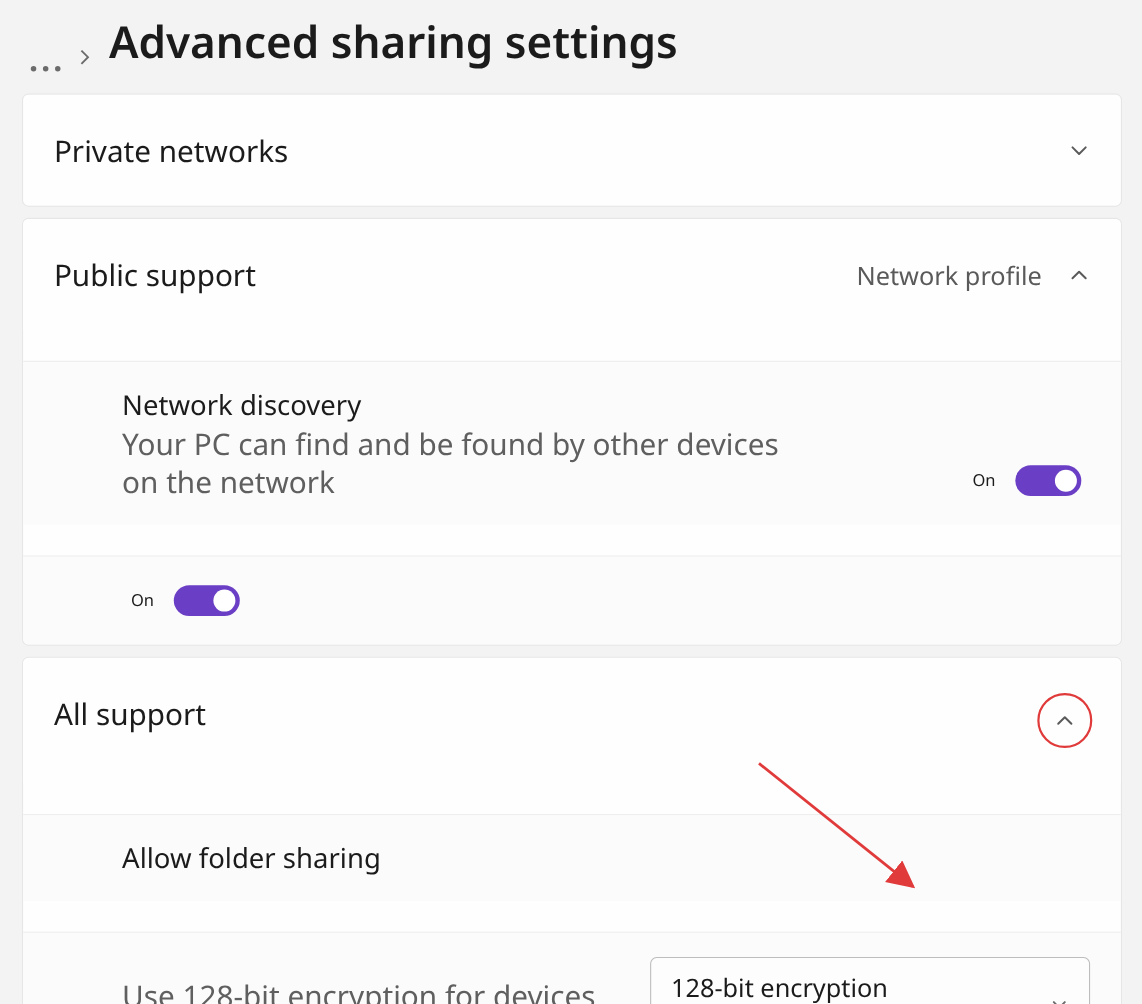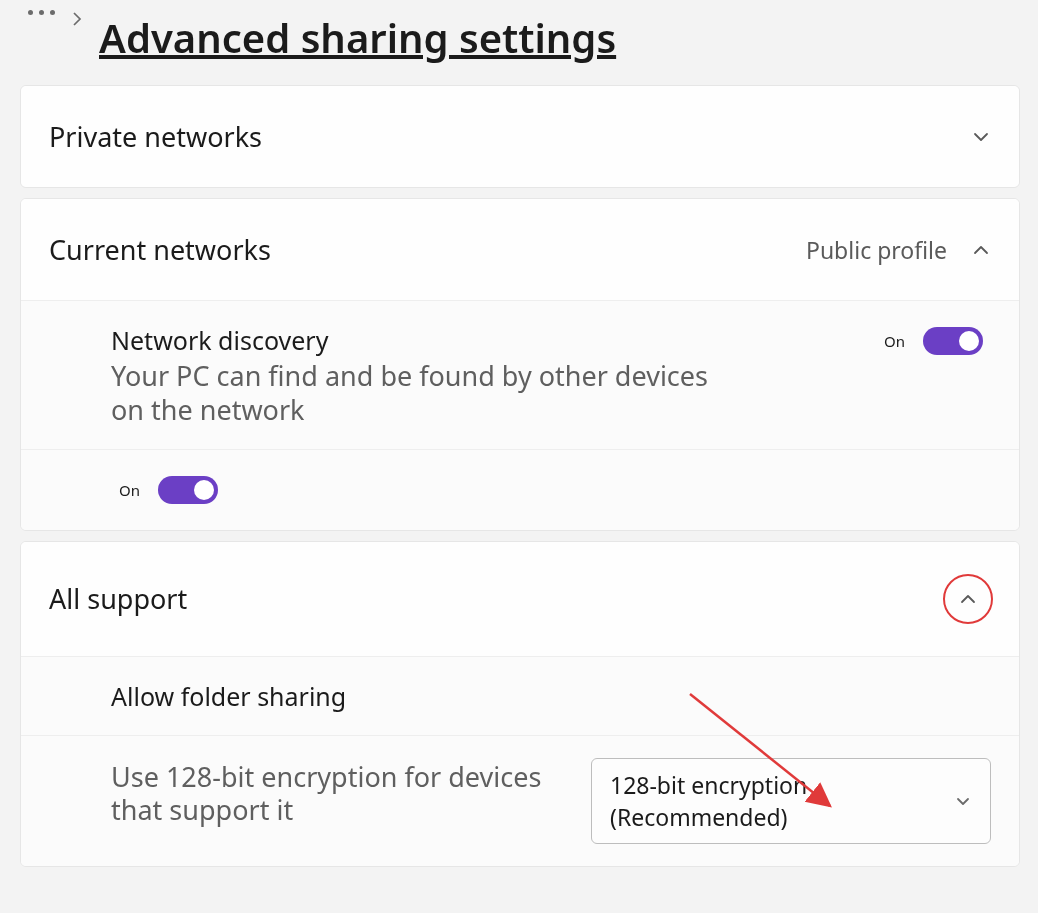--- a/index.html
+++ b/index.html
@@ -6,24 +6,23 @@
   body {
     font-family: "Segoe UI", "Segoe UI Variable", system-ui, sans-serif;
     background: #f3f3f3;
     color: #1b1b1b;
     width: 1038px;
     min-height: 913px;
     padding: 10px 18px 28px 0;
   }
   .header-row {
     display: flex;
-    align-items: flex-start;
+    align-items: flex-end;
     gap: 14px;
     padding: 0 0 20px 28px;
-    text-decoration: underline;
   }
   .dots {
     display: flex;
     gap: 6px;
     cursor: pointer;
   }
   .dots span {
     width: 5px; height: 5px;
     background: #6b6b6b;
     border-radius: 50%;
@@ -38,21 +37,20 @@
   .panel {
     margin-left: 20px;
     margin-bottom: 10px;
     border: 1px solid #e6e6e6;
     border-radius: 6px;
     background: #fefefe;
     overflow: hidden;
   }
   .panel-header {
     display: flex;
-    align-items: center;
     justify-content: space-between;
     padding: 32px 28px;
     cursor: pointer;
     background: #fefefe;
   }
   .panel-title {
     font-size: 27px;
     font-weight: 400;
     color: #1b1b1b;
   }
@@ -73,25 +71,26 @@
   .chev path { stroke: #5a5a5a; stroke-width: 1.8; fill: none; stroke-linecap: round; stroke-linejoin: round; }
   .chev-circle {
     width: 50px; height: 50px;
     border: 2px solid #e03a3a;
     border-radius: 50%;
     display: flex; align-items: center; justify-content: center;
     margin-right: -2px;
   }
   .row {
     display: flex;
-    align-items: flex-start;
+    align-items: flex-end;
     justify-content: space-between;
     padding: 22px 28px 22px 90px;
     border-top: 1px solid #eee;
     background: #fbfbfb;
+    margin-top: 28px;
   }
   .row-text {
     max-width: 620px;
   }
   .row-title {
     font-size: 25px;
     font-weight: 400;
     color: #1b1b1b;
   }
   .row-desc {
@@ -186,23 +185,23 @@
           <svg viewBox="0 0 20 20">
               <path d="M4 7 L10 13 L16 7"></path>
             </svg>
         </span>
       </div>
     </div>
   </div>
 
   <div class="panel">
     <div class="panel-header">
-      <div class="panel-title">Current networks</div>
+      <div class="panel-title">Public support</div>
       <div class="panel-header-right">
-        <span class="profile-label">Public profile</span>
+        <span class="profile-label">Network profile</span>
         <span class="chev">
           <svg viewBox="0 0 20 20">
               <path d="M4 13 L10 7 L16 13"></path>
             </svg>
         </span>
       </div>
     </div>
 
     <div class="row">
       <div class="row-text">

